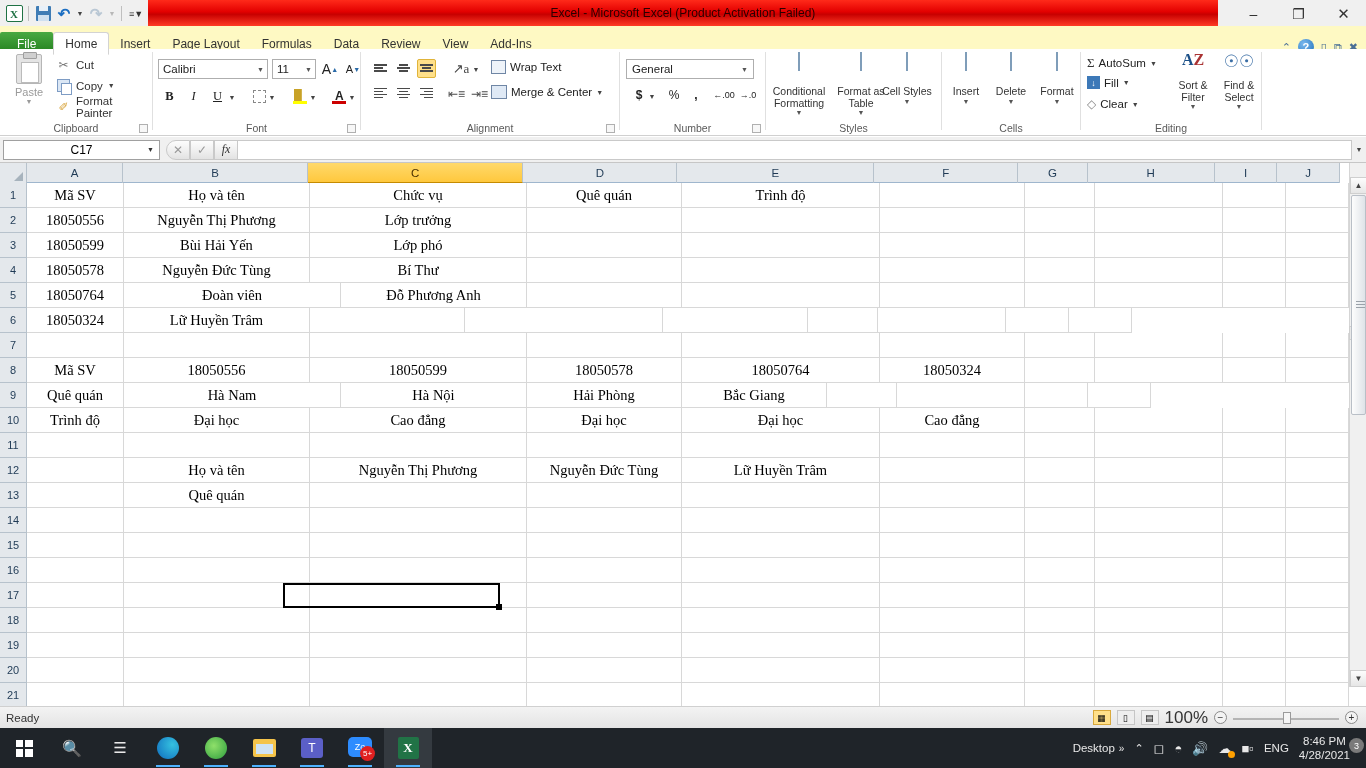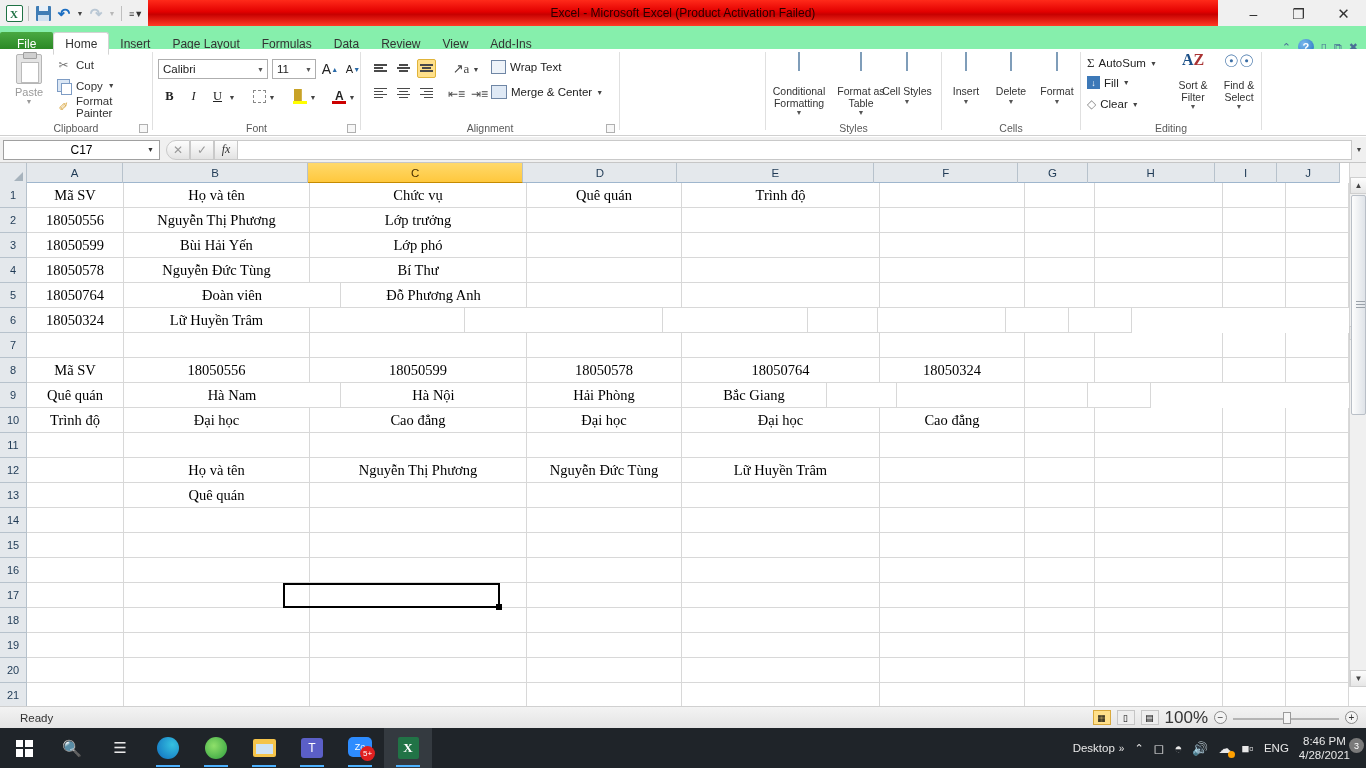--- a/index.html
+++ b/index.html
@@ -51,21 +51,21 @@
   .wincontrols {
     position: absolute; right: 0; top: 0; height: 27px; display: flex; align-items: center;
   }
   .wc { width: 45px; height: 27px; display:flex; align-items:center; justify-content:center;
         font-size: 14px; color: #333; }
   .wc.close { font-size: 15px; }
 
   
   .tabstrip {
     position: absolute; top: 26px; left: 0; width: 1366px; height: 30px;
-    background: #86efac; display: flex; align-items: flex-end;
+    background: #fef9c3; display: flex; align-items: flex-end;
     border-bottom: 1px solid #d3d3d3;
   }
   .tab {
     height: 22px; padding: 0 11px; display: flex; align-items: center;
     font-size: 12px; color: #333;
   }
   .tab.file {
     background: linear-gradient(to bottom,#49a942,#217d1c);
     color: #fff; font-size: 12px; padding: 0 17px; height: 23px;
     border-radius: 2px 2px 0 0;
@@ -229,21 +229,21 @@
     border-right:1px solid #a8b2bb; transform: skewX(0deg);
   }
   .stab.active { background:#fff; font-weight:bold; color:#1a1a1a; }
   .newsheet { width:24px; height:17px; display:flex; align-items:center; justify-content:center; font-size:11px;
               background:linear-gradient(to bottom,#e9ecef,#dde2e7); }
   .statusbar {
     position:absolute; left:0; top:706px; width:1366px; height:22px;
     background:linear-gradient(to bottom,#f3f3f3,#e4e4e4); border-top:1px solid #d0d0d0;
     display:flex; align-items:center;
   }
-  .st-ready { font-size:11.5px; color:#333; padding-left:20px; }
+  .st-ready { font-size:11.5px; color:#333; padding-left:6px; }
   .st-right { margin-left:auto; display:flex; align-items:center; gap:6px; padding-right:8px; }
   .viewbtn { width:18px; height:15px; display:flex; align-items:center; justify-content:center;
              border:1px solid #c6c6c6; background:#eee; font-size:9px; }
   .viewbtn.sel { background:#ffe08a; border-color:#d9a93c; }
   .zoomtxt { font-size:17px; color:#333; min-width:34px; text-align:right; }
   .zslider { width:106px; height:14px; position:relative; }
   .ztrack { position:absolute; top:7px; left:0; width:106px; height:2px; background:#b4b4b4; }
   .zknob { position:absolute; left:50px; top:1px; width:8px; height:12px; background:#f5f5f5; border:1px solid #9a9a9a; }
   .zcirc { width:13px;height:13px;border-radius:50%;border:1px solid #8a8a8a;background:#f3f3f3;
            display:flex;align-items:center;justify-content:center;font-size:10px;color:#333;}
@@ -467,20 +467,36 @@
     <div class="wrapbtn" style="left:130px; top:36px">
       <span style="width:16px;height:14px;border:1px solid #6f86a5;background:#dfe9f5;display:inline-block"></span>
       <span>Merge &amp; Center</span>
       <span class="mini-caret">▼</span>
     </div>
     <div class="glabel">Alignment</div>
     <div class="dlauncher"></div>
   </div>
   <div class="gdiv" style="left:619px"></div>
 
+  <div class="rgroup" style="left:620px; width:145px;">
+    <div class="numbox" style="left:6px; top:10px;">
+      <span>General</span>
+      <span class="fb-caret" style="right:5px">▼</span>
+    </div>
+    <div class="ftbtn" style="left:9px; top:36px; font-weight:bold">$</div>
+    <div class="ftbtn" style="left:27px; top:37px; width:10px">
+        <span class="mini-caret">▼</span>
+      </div>
+    <div class="ftbtn" style="left:44px; top:36px;">%</div>
+    <div class="ftbtn" style="left:66px; top:36px; font-weight:bold">,</div>
+    <div class="ftbtn" style="left:94px; top:36px; font-size:9px">←.00</div>
+    <div class="ftbtn" style="left:118px; top:36px; font-size:9px">→.0</div>
+    <div class="glabel">Number</div>
+    <div class="dlauncher"></div>
+  </div>
   <div class="gdiv" style="left:765px"></div>
 
   <div class="rgroup" style="left:766px; width:175px;">
     <div class="bigbtn" style="left:2px">
       <div class="bigicon">
         <span class="gridicon" style="width:30px;height:26px"></span>
       </div>
       <div class="biglbl">Conditional Formatting</div>
       <div style="font-size:7px;color:#555">▼</div>
     </div>

